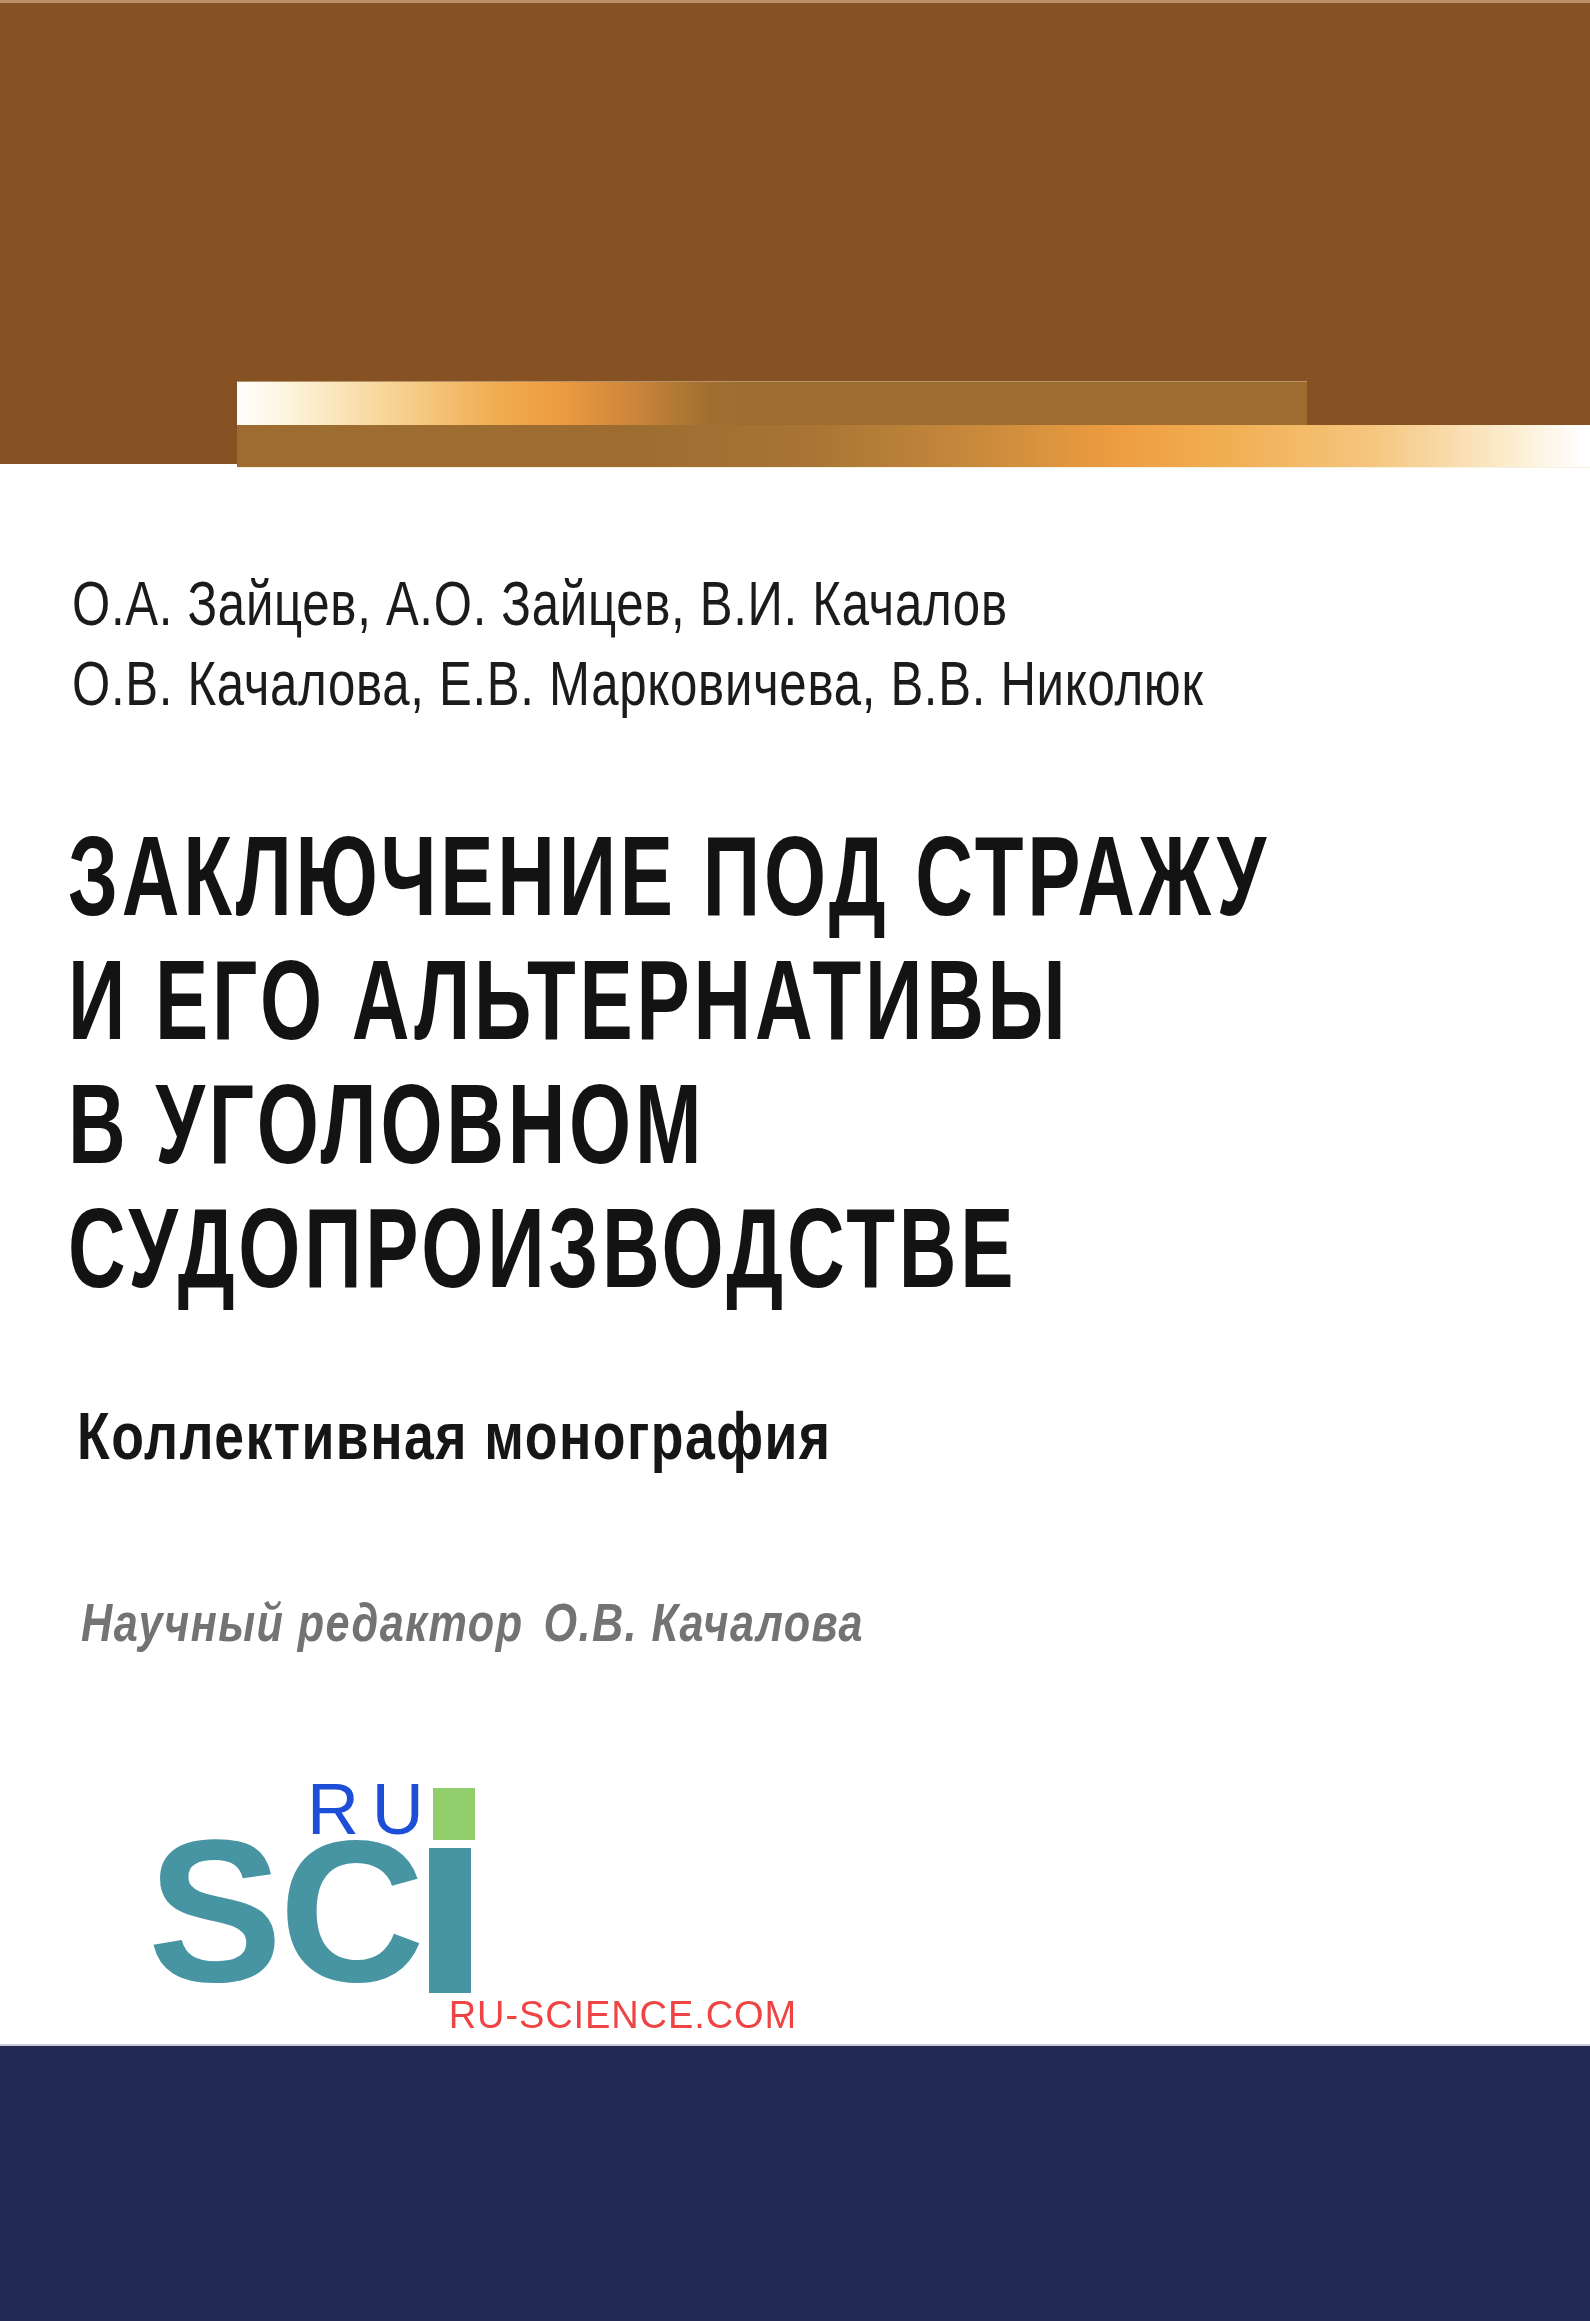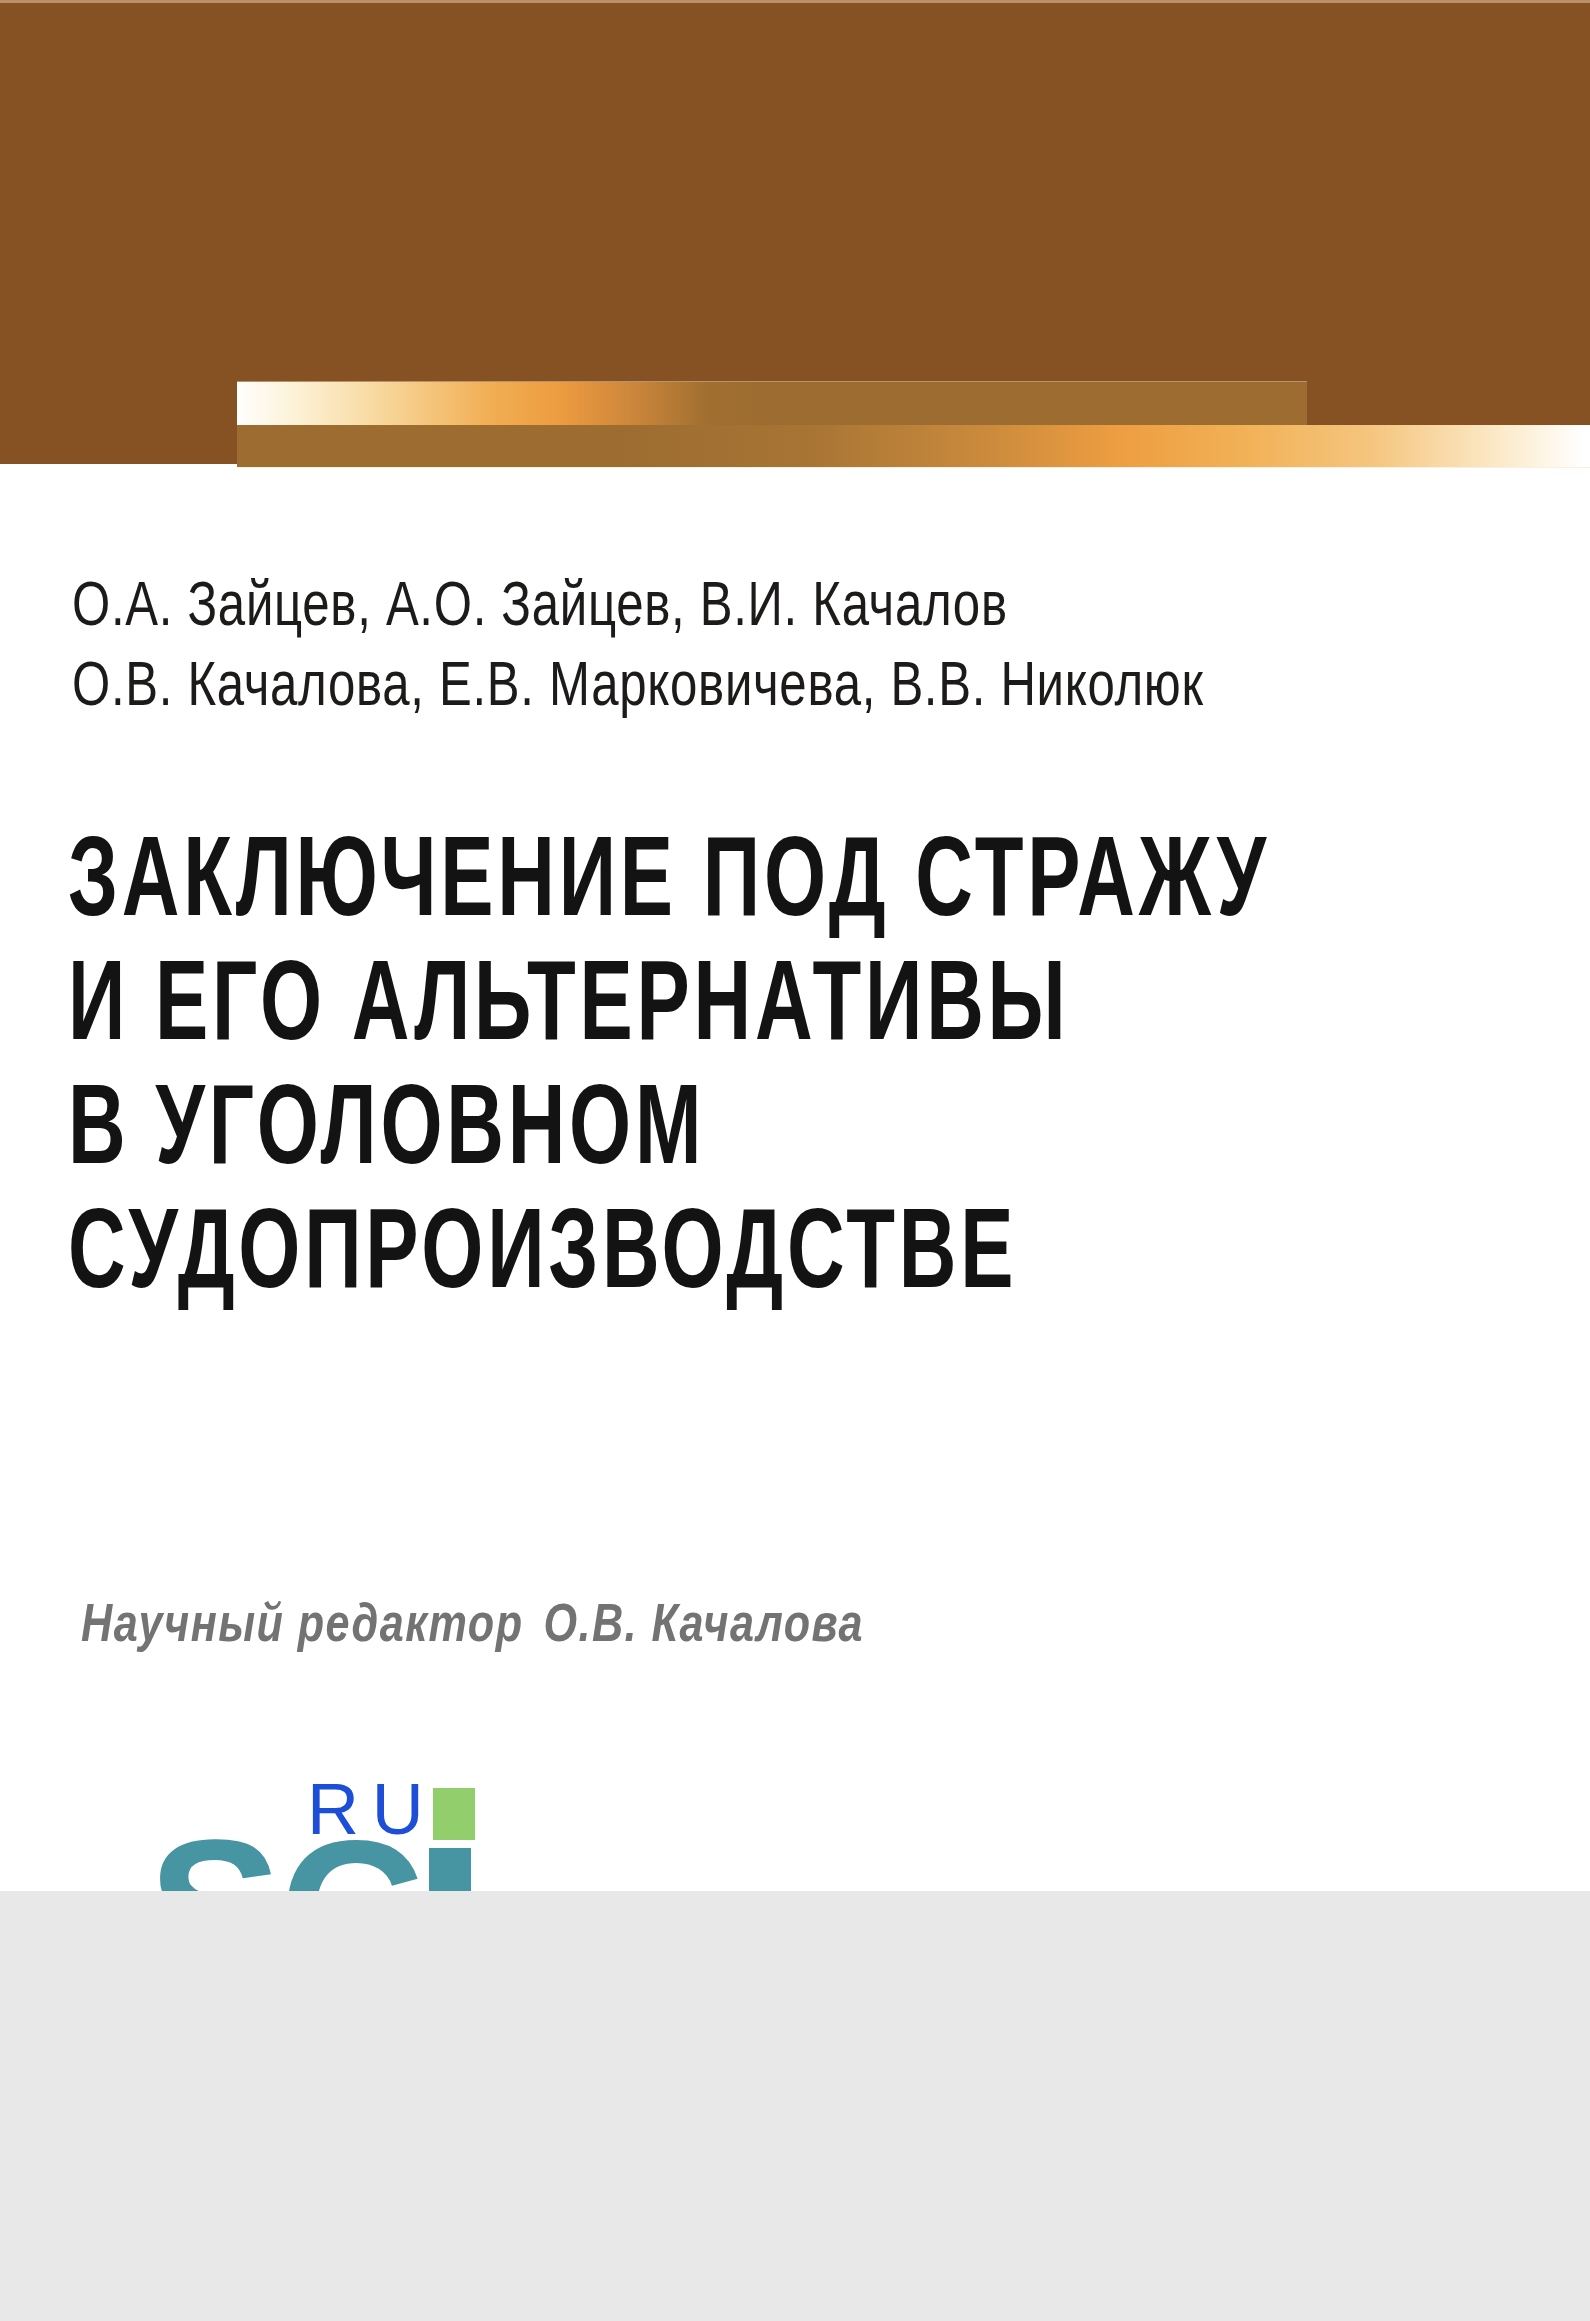--- a/index.html
+++ b/index.html
@@ -1,18 +1,18 @@
 <!DOCTYPE html>
 <html style="font-size:14.5px"><head>
 <meta charset="utf-8">
 <style>
   html,body{margin:0;padding:0;background:#e8e8e8;}
   .page{
     position:relative;
-    width:1590px;height:1891px;
+    width:1590px;height:2321px;
     background:#ffffff;
     overflow:hidden;
     font-family:"Liberation Sans", sans-serif;
   }
 
   
   .header{
     position:absolute;left:0;top:0;width:1590px;height:464px;
     background:#865224;
     border-top:3.6px solid #b9906a;
@@ -119,20 +119,23 @@
     <span class="condensed">О.В. Качалова, Е.В. Марковичева, В.В. Николюк</span>
   </div>
 
   <h1 class="title">
     <span class="condensed">ЗАКЛЮЧЕНИЕ ПОД СТРАЖУ</span>
     <span class="condensed">И ЕГО АЛЬТЕРНАТИВЫ</span>
     <span class="condensed">В УГОЛОВНОМ</span>
     <span class="condensed">СУДОПРОИЗВОДСТВЕ</span>
   </h1>
 
+  <div class="subtitle">
+    <span class="condensed">Коллективная монография</span>
+  </div>
 
   <div class="editor">
     <span class="condensed"><span>Научный редактор</span><span class="editor-name">О.В. Качалова</span></span>
   </div>
 
   <div class="logo">
     <span class="logo-ru">RU</span>
     <span class="logo-square"></span>
     <span class="logo-sc">SC</span>
     <span class="logo-ibar"></span>

